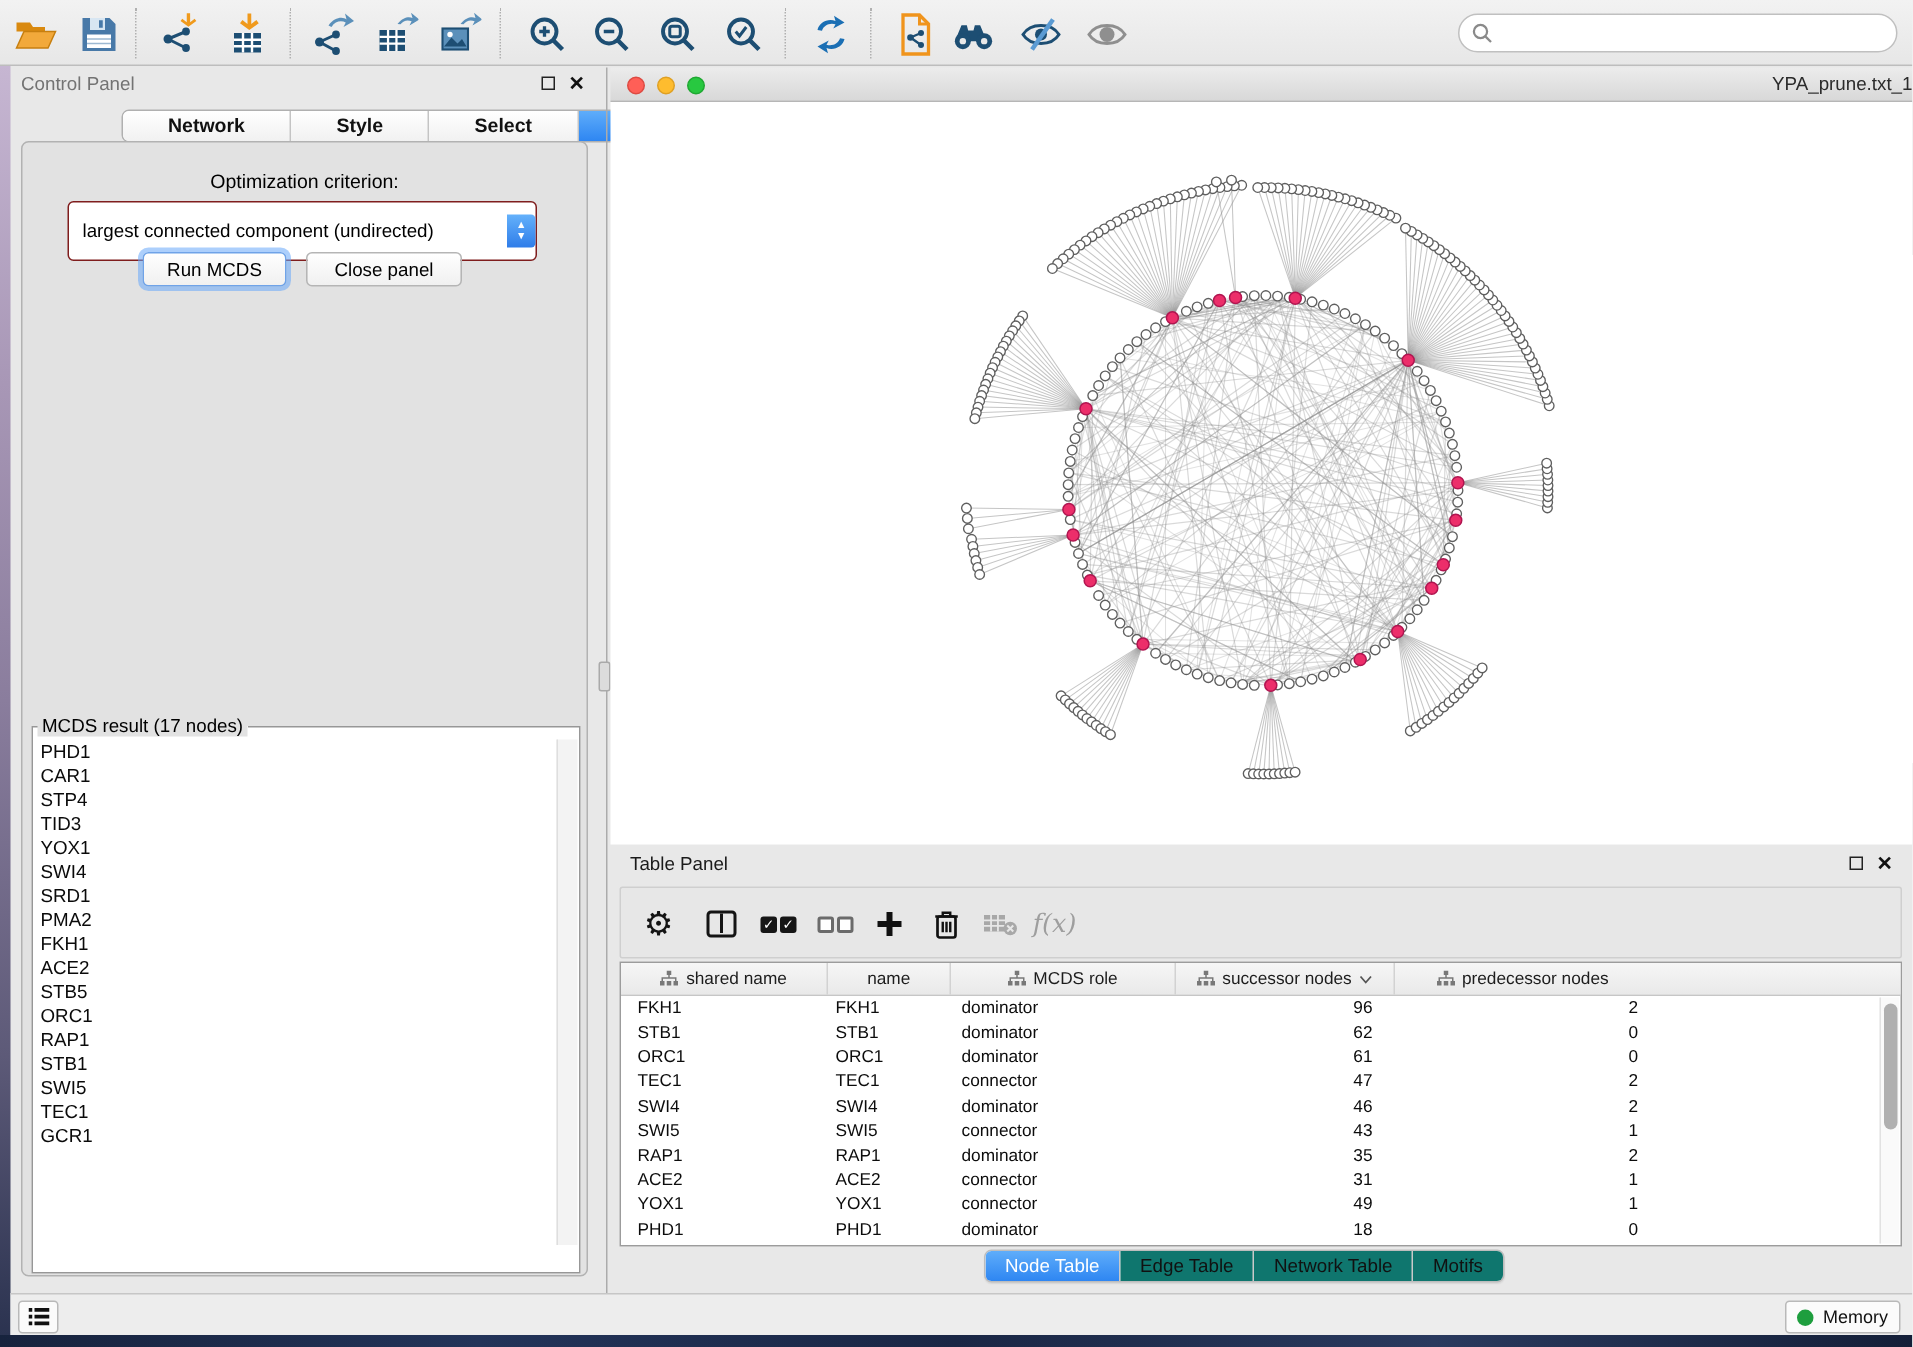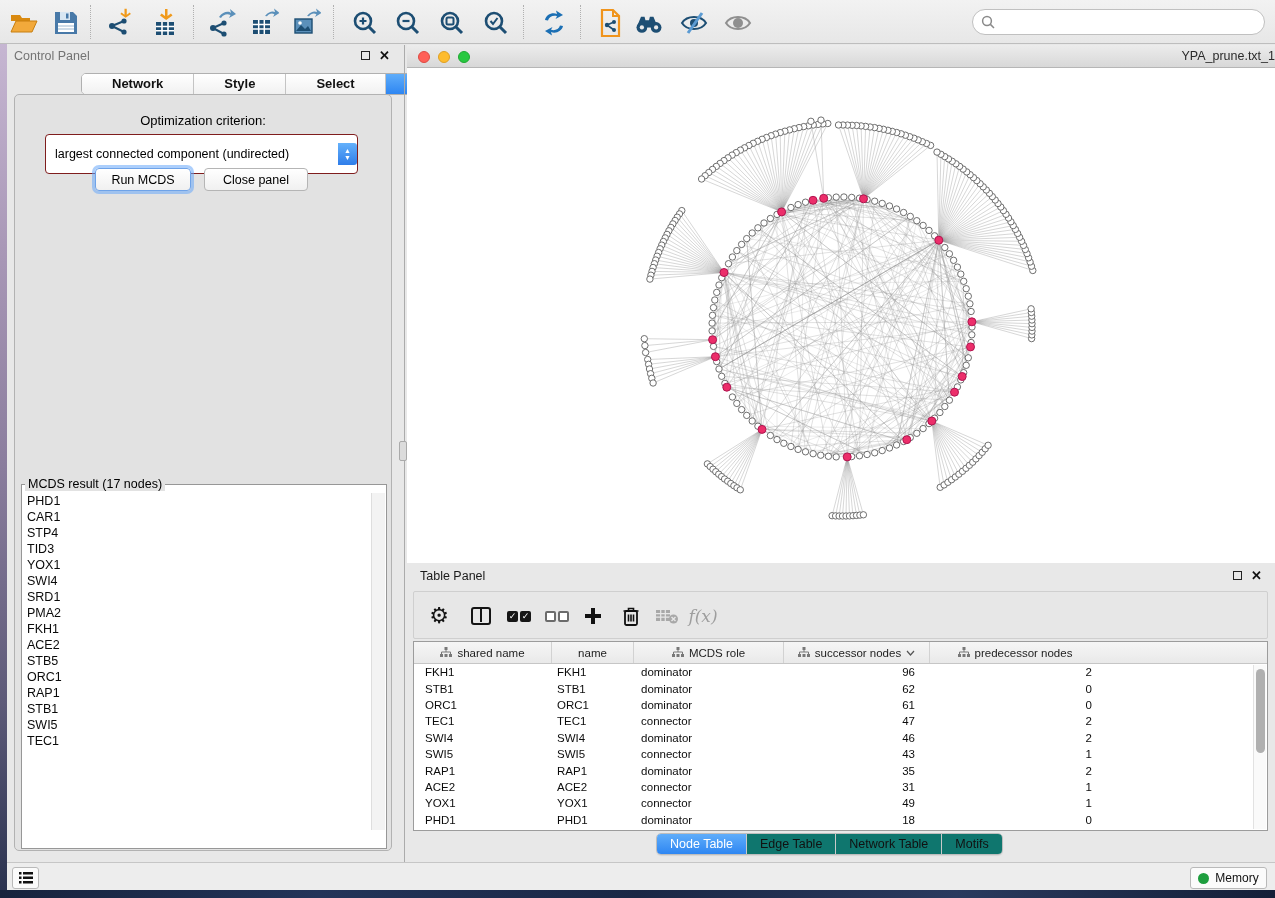--- a/index.html
+++ b/index.html
@@ -289,20 +289,21 @@
             <div class="mcds-item">SRD1</div>
             <div class="mcds-item">PMA2</div>
             <div class="mcds-item">FKH1</div>
             <div class="mcds-item">ACE2</div>
             <div class="mcds-item">STB5</div>
             <div class="mcds-item">ORC1</div>
             <div class="mcds-item">RAP1</div>
             <div class="mcds-item">STB1</div>
             <div class="mcds-item">SWI5</div>
             <div class="mcds-item">TEC1</div>
+            <div class="mcds-item">GCR1</div>
           </div>
         <div class="mcds-scroll"></div>
       </div>
     </fieldset>
   </div>
 
   <div class="vsplit"></div>
   <div class="vsplit-grip"></div>
 
   <div class="net-titlebar">

